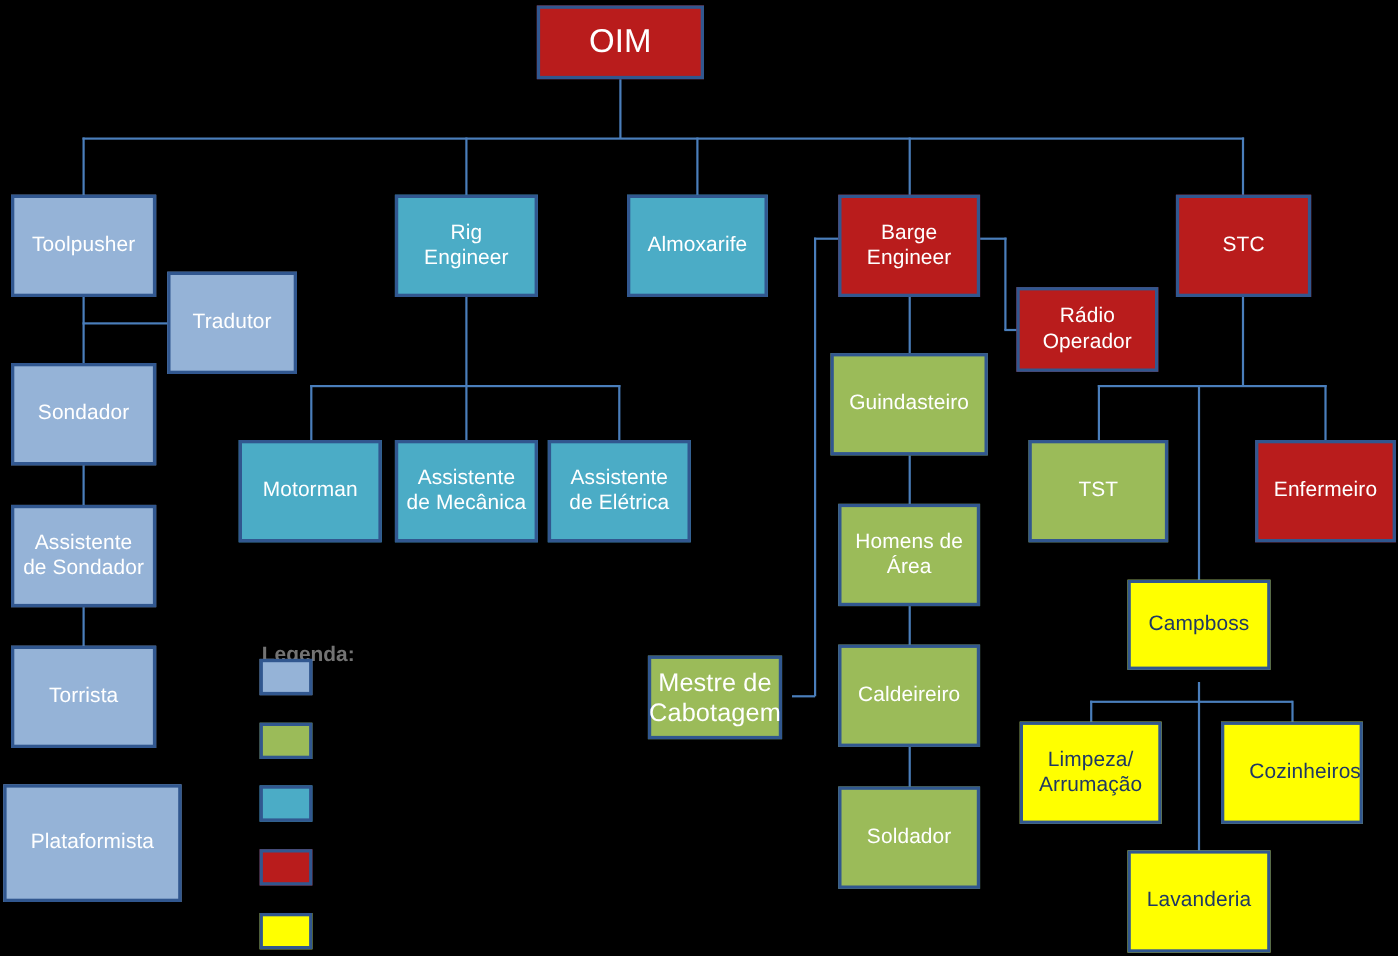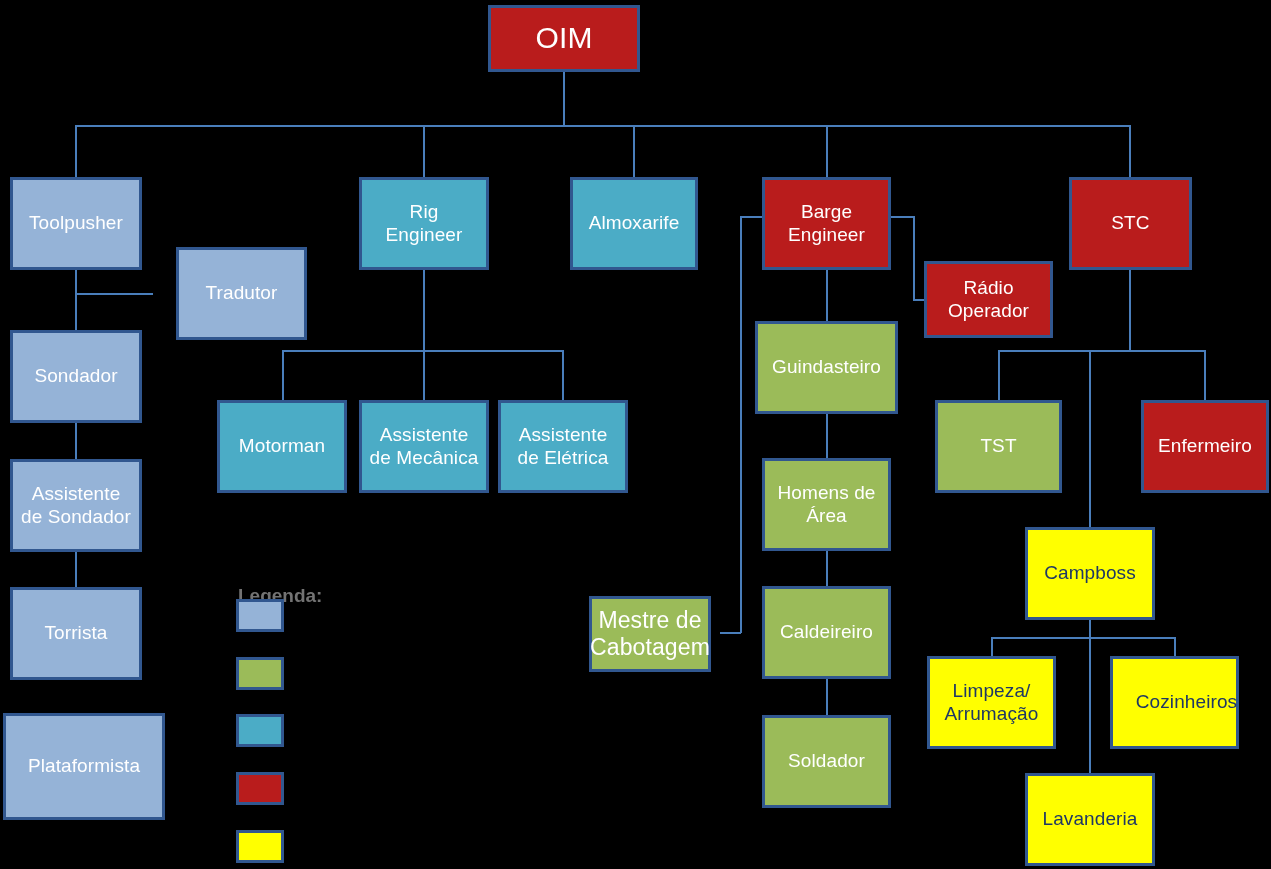--- a/index.html
+++ b/index.html
@@ -86,21 +86,21 @@
       <div class="line" style="left: 1204px; top: 350px; width: 2px; height: 51px;"></div>
       <div class="line" style="left: 1089px; top: 350px; width: 2px; height: 178px;"></div>
       <div class="line" style="left: 1089px; top: 620px; width: 2px; height: 154px;"></div>
       <div class="line" style="left: 991px; top: 637px; width: 184px; height: 2px;"></div>
       <div class="line" style="left: 991px; top: 637px; width: 2px; height: 20px;"></div>
       <div class="line" style="left: 1174px; top: 637px; width: 2px; height: 20px;"></div>
     </div>
   <div id="node-layer">
       <div class="node c-orange" style="left: 488px; top: 5px; width: 152px; height: 67px; font-size: 30px;">OIM</div>
       <div class="node c-blue" style="left: 10px; top: 177px; width: 132px; height: 93px; font-size: 19px;">Toolpusher</div>
-      <div class="node c-blue" style="left: 152px; top: 247px; width: 131px; height: 93px; font-size: 19px; margin-left: 24px;">Tradutor</div>
+      <div class="node c-blue" style="left: 152px; top: 247px; width: 118px; height: 93px; font-size: 19px;">Tradutor</div>
       <div class="node c-blue" style="left: 10px; top: 330px; width: 132px; height: 93px; font-size: 19px;">Sondador</div>
       <div class="node c-blue" style="left: 10px; top: 459px; width: 132px; height: 93px; font-size: 19px;">Assistente
 de Sondador</div>
       <div class="node c-blue" style="left: 10px; top: 587px; width: 132px; height: 93px; font-size: 19px;">Torrista</div>
       <div class="node c-blue" style="left: 3px; top: 713px; width: 162px; height: 107px; font-size: 19px;">Plataformista</div>
       <div class="node c-teal" style="left: 359px; top: 177px; width: 130px; height: 93px; font-size: 19px;">Rig
 Engineer</div>
       <div class="node c-teal" style="left: 217px; top: 400px; width: 130px; height: 93px; font-size: 19px;">Motorman</div>
       <div class="node c-teal" style="left: 359px; top: 400px; width: 130px; height: 93px; font-size: 19px;">Assistente
 de Mecânica</div>
@@ -114,21 +114,21 @@
       <div class="node c-green" style="left: 755px; top: 321px; width: 143px; height: 93px; font-size: 19px;">Guindasteiro</div>
       <div class="node c-green" style="left: 762px; top: 458px; width: 129px; height: 93px; font-size: 19px;">Homens de
 Área</div>
       <div class="node c-green" style="left: 589px; top: 596px; width: 122px; height: 76px; font-size: 23px;">Mestre de
 Cabotagem</div>
       <div class="node c-green" style="left: 762px; top: 586px; width: 129px; height: 93px; font-size: 19px;">Caldeireiro</div>
       <div class="node c-green" style="left: 762px; top: 715px; width: 129px; height: 93px; font-size: 19px; text-align: center;">Soldador</div>
       <div class="node c-orange" style="left: 1069px; top: 177px; width: 123px; height: 93px; font-size: 19px;">STC</div>
       <div class="node c-green" style="left: 935px; top: 400px; width: 127px; height: 93px; font-size: 19px;">TST</div>
       <div class="node c-orange" style="left: 1141px; top: 400px; width: 128px; height: 93px; font-size: 19px;">Enfermeiro</div>
-      <div class="node c-yellow" style="left: 1025px; top: 527px; width: 130px; height: 93px; font-size: 19px;">Campboss</div>
+      <div class="node c-yellow" style="left: 1025px; top: 527px; width: 130px; height: 82px; font-size: 19px;">Campboss</div>
       <div class="node c-yellow" style="left: 927px; top: 656px; width: 129px; height: 93px; font-size: 19px;">Limpeza/
 Arrumação</div>
       <div class="node c-yellow" style="left: 1110px; top: 656px; width: 129px; height: 93px; font-size: 19px; padding-left: 24px;">Cozinheiros</div>
       <div class="node c-yellow" style="left: 1025px; top: 773px; width: 130px; height: 93px; font-size: 19px;">Lavanderia</div>
     </div>
   <div id="legend-layer">
     <div class="legend-title" style="left: 238px; top: 553px;">Legenda:</div>
   <div class="swatch c-blue" style="left: 236px; top: 599px; width: 48px; height: 33px;"></div>
       <div class="swatch c-green" style="left: 236px; top: 657px; width: 48px; height: 33px;"></div>
       <div class="swatch c-teal" style="left: 236px; top: 714px; width: 48px; height: 33px;"></div>

